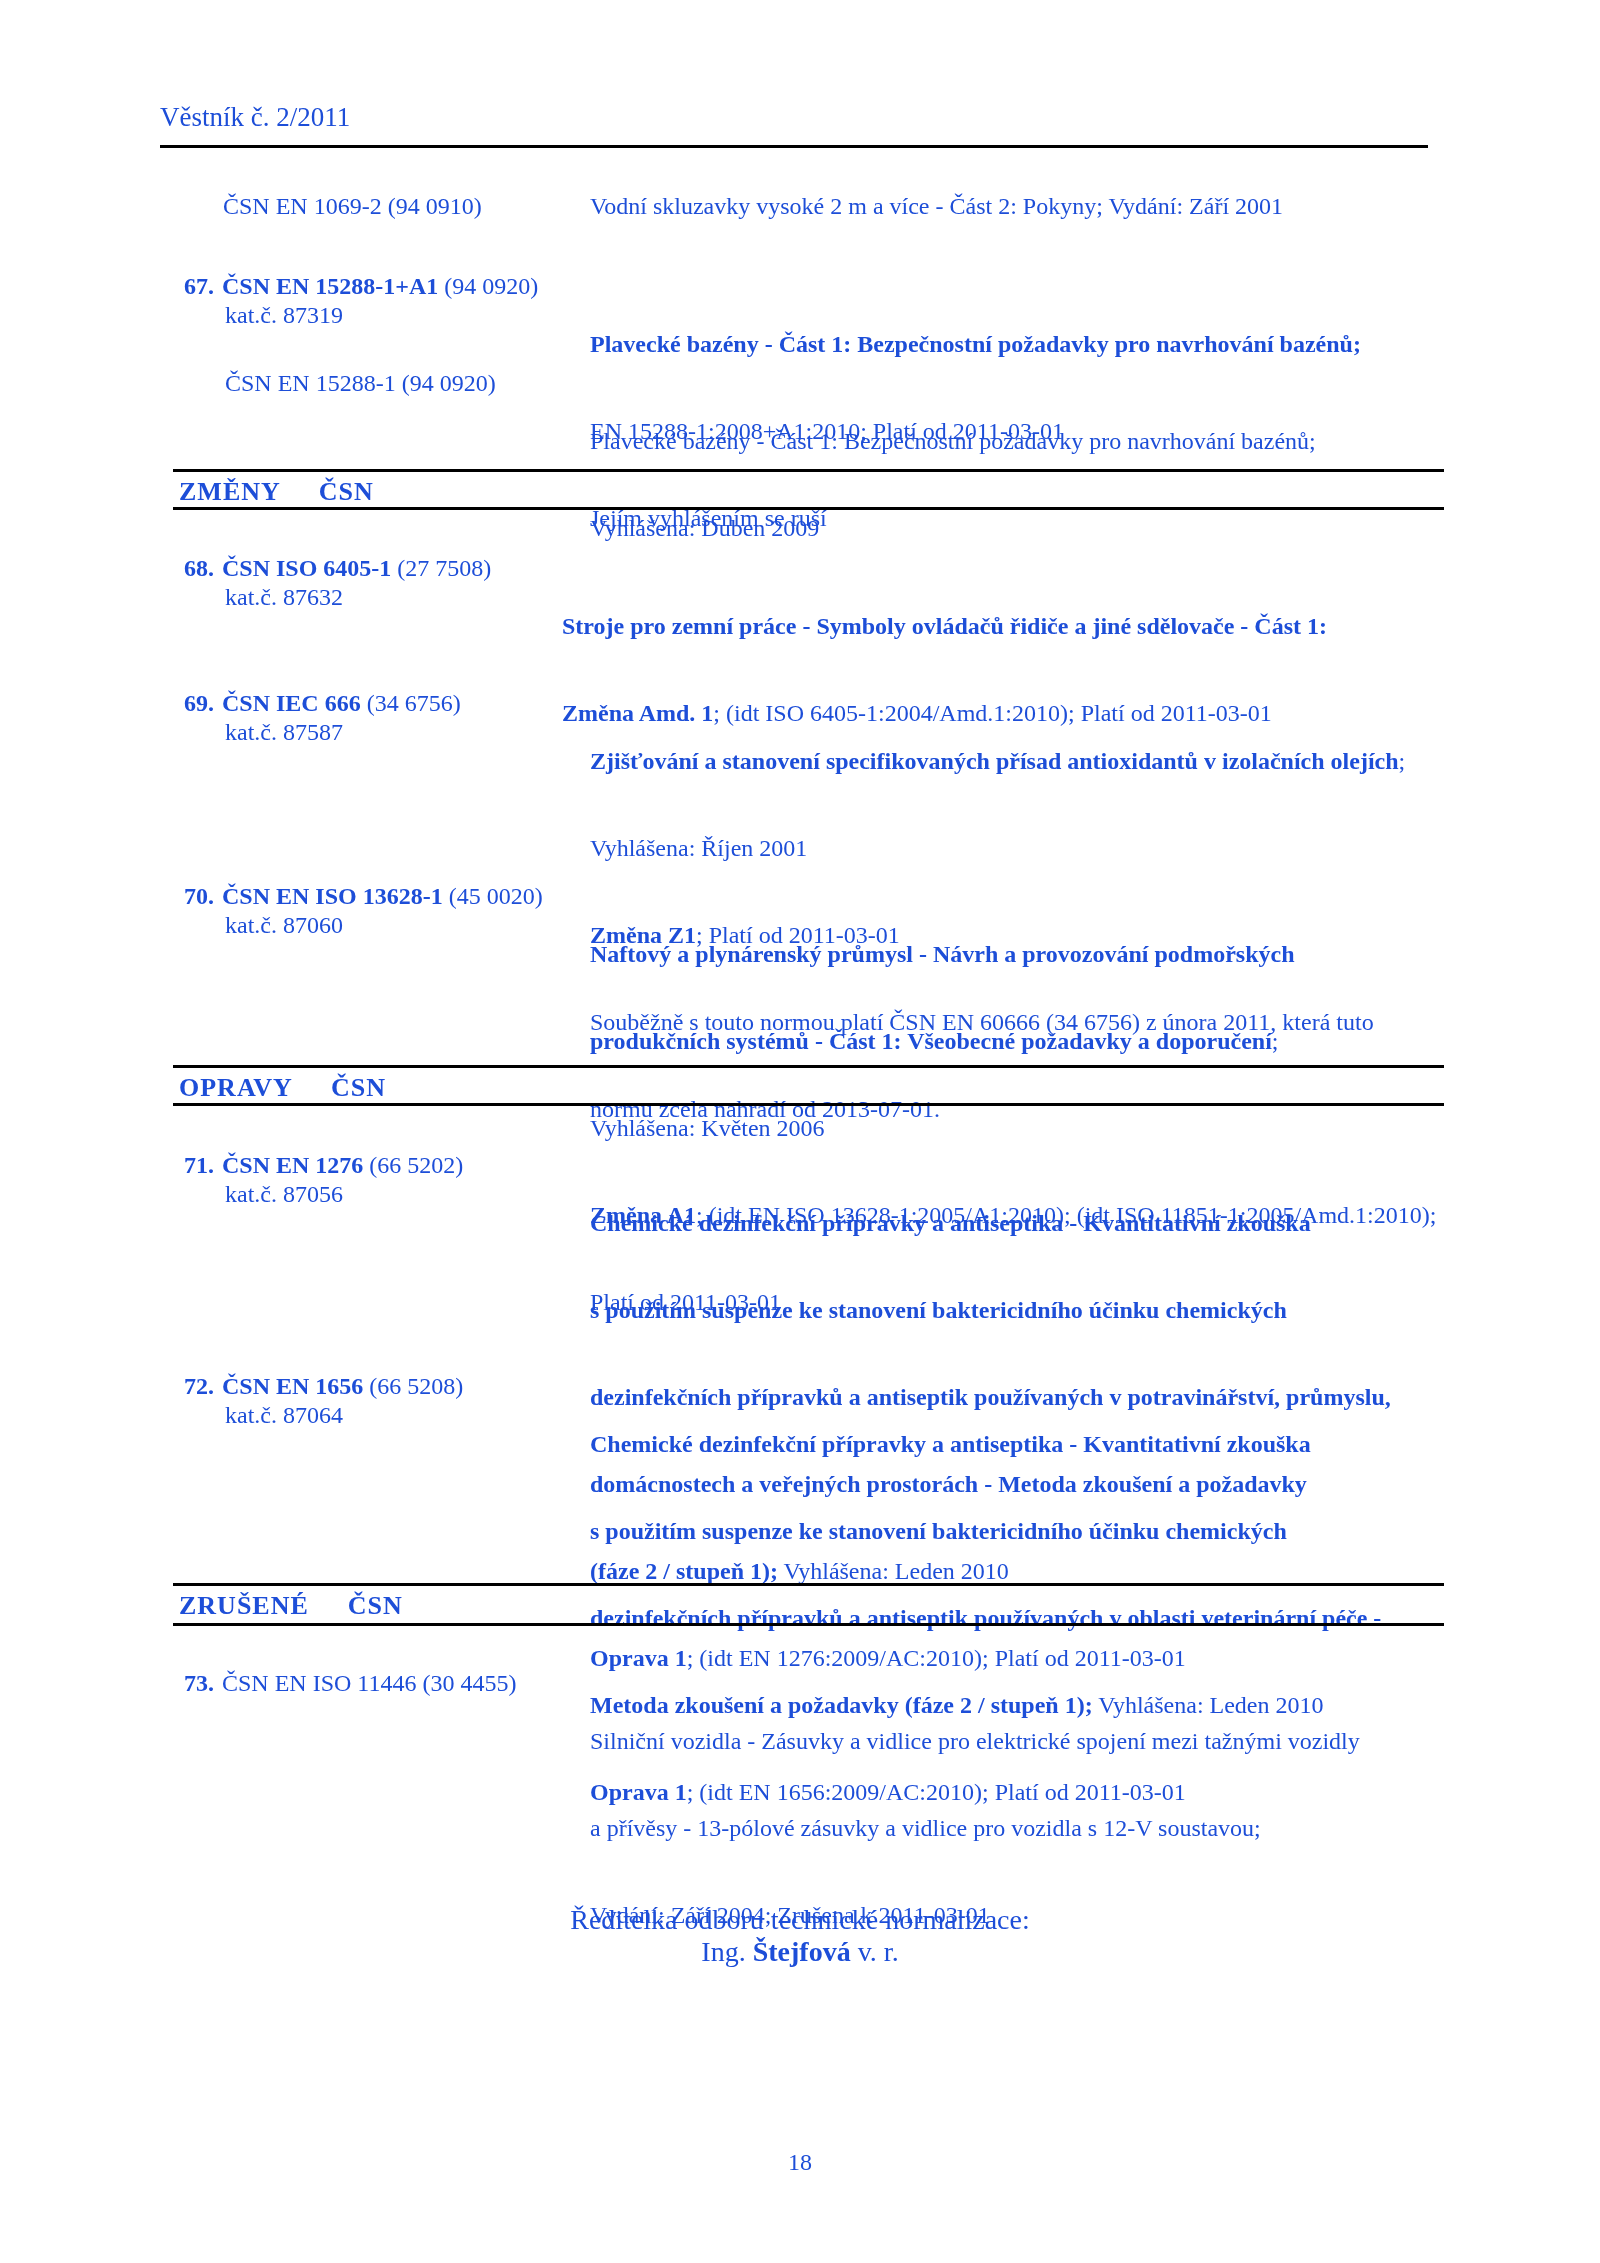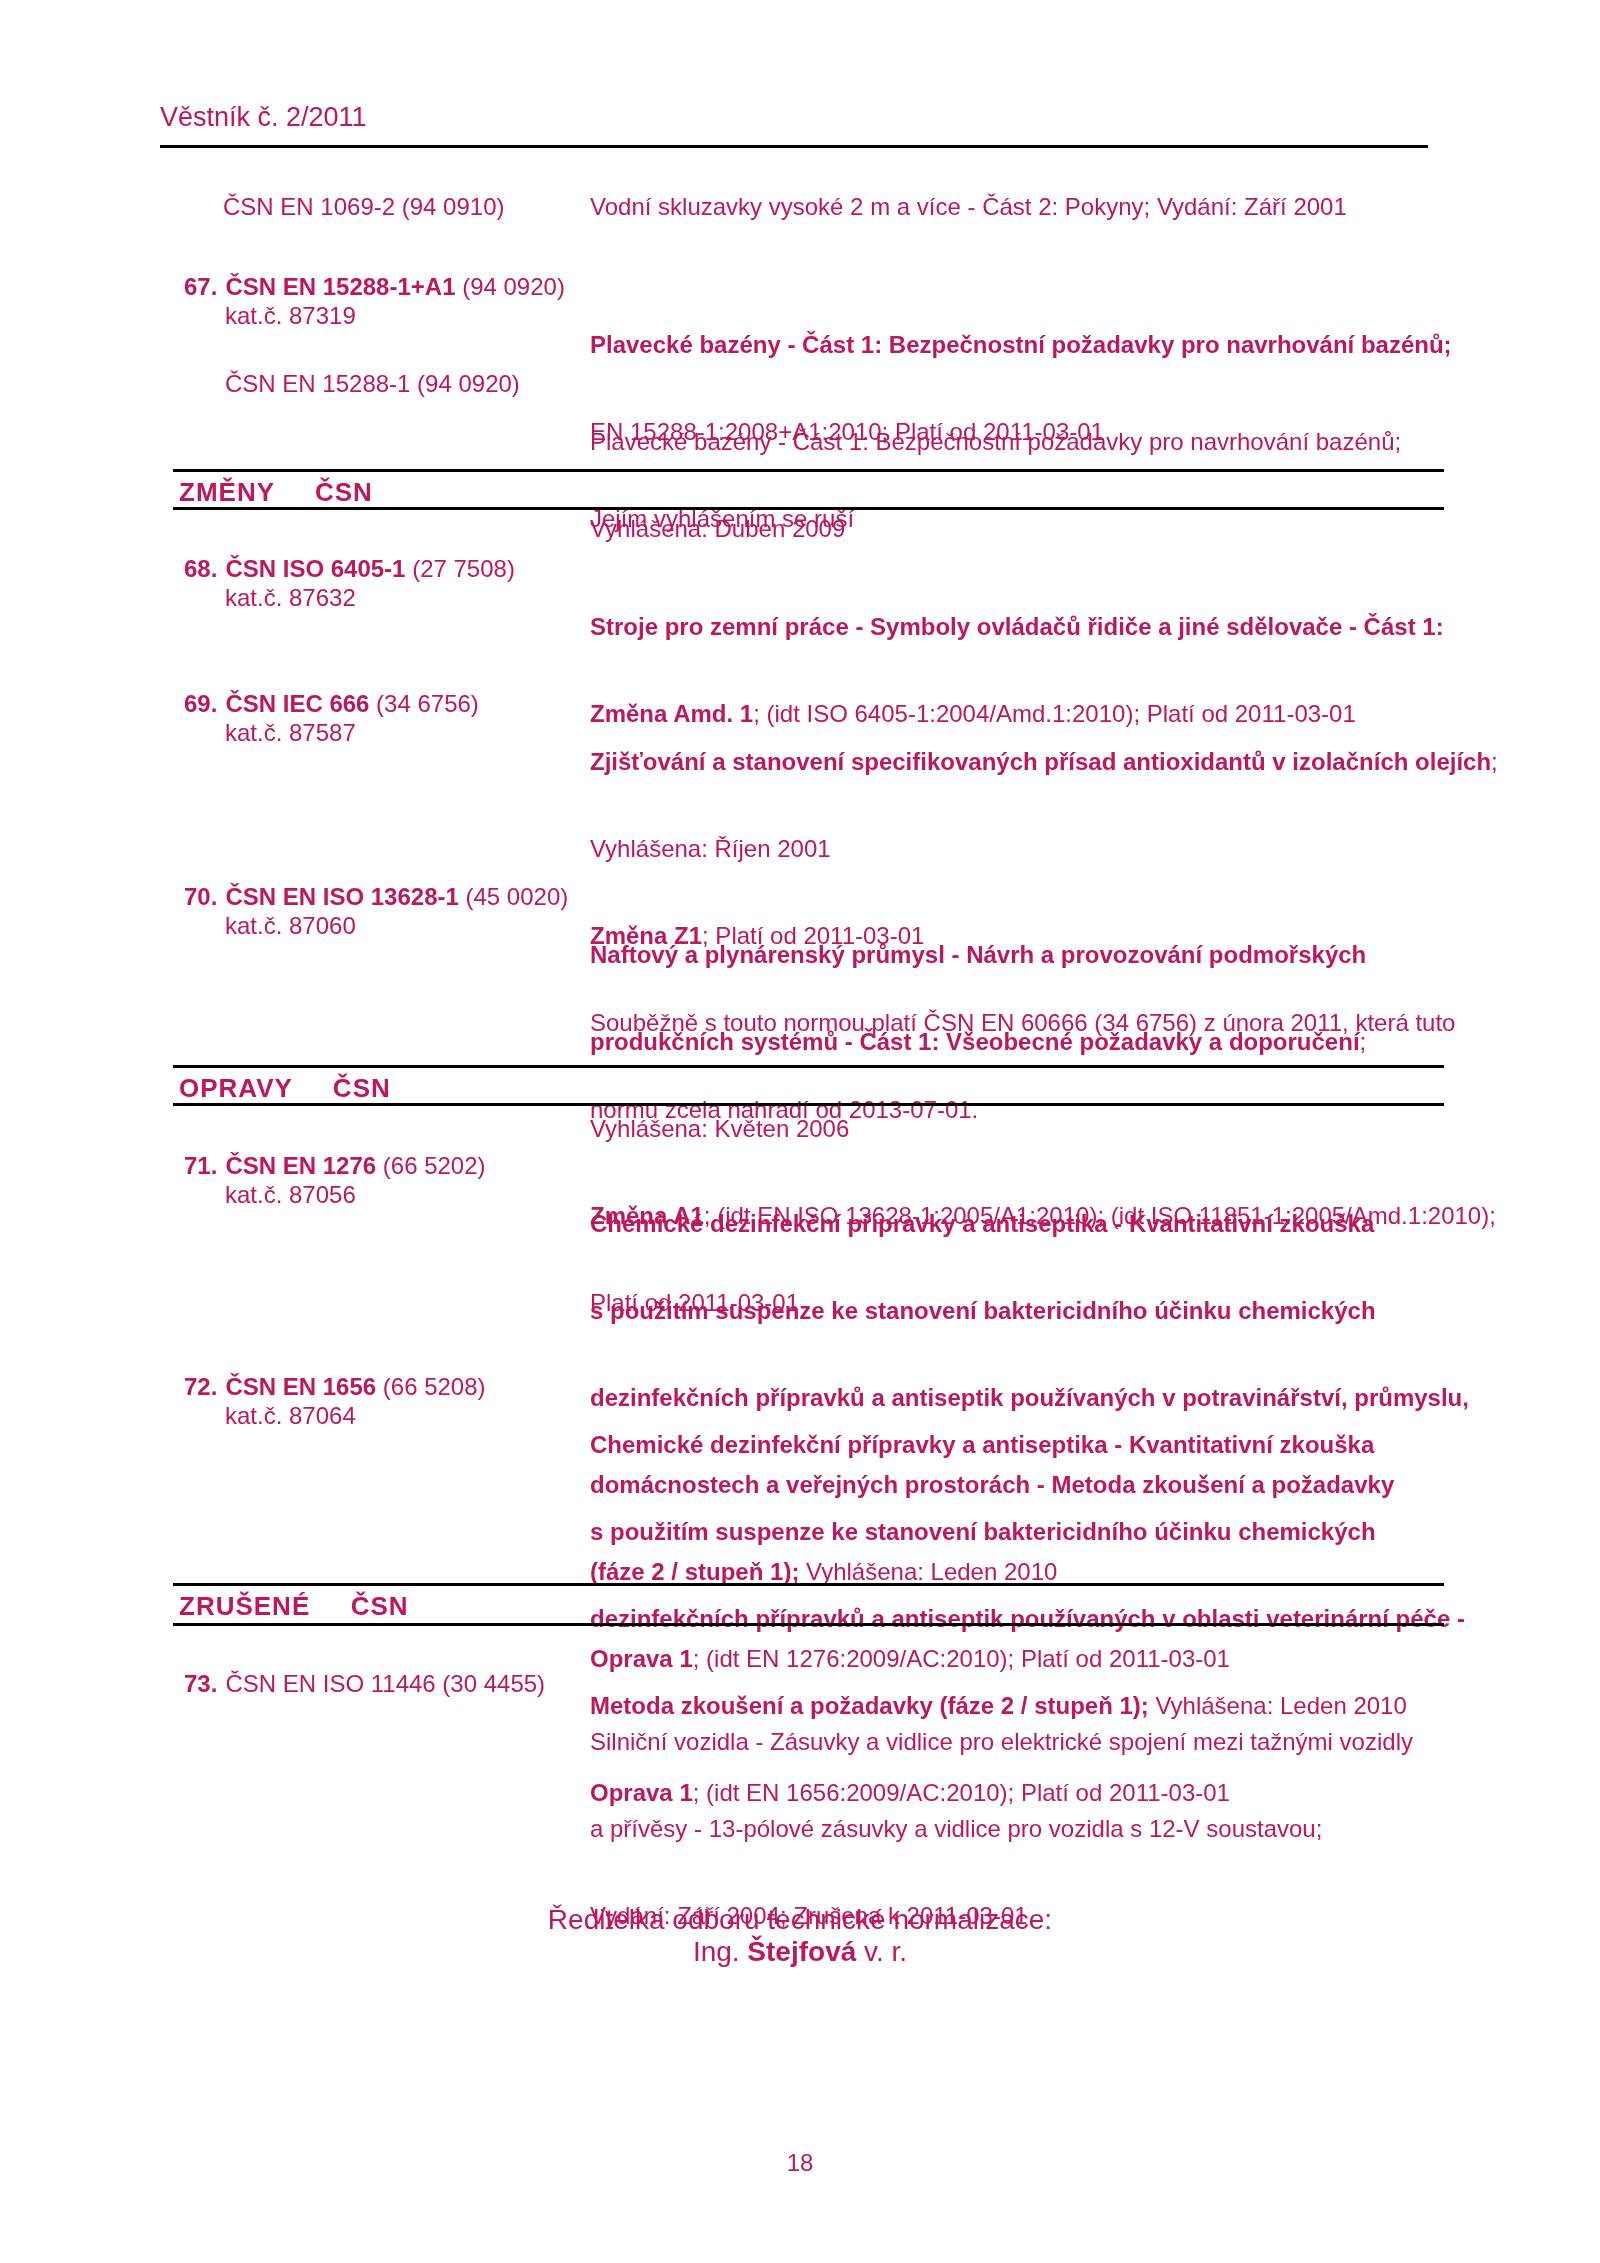--- a/index.html
+++ b/index.html
@@ -5,22 +5,22 @@
   html, body {
     margin: 0;
     padding: 0;
     background: #ffffff;
   }
   .page {
     position: relative;
     width: 1600px;
     height: 2263px;
     background: #ffffff;
-    color: #be185d;
-    font-family: Liberation Sans, sans-serif;
+    color: #1d4ed8;
+    font-family: Liberation Serif, serif;
     overflow: hidden;
   }
   .abs { position: absolute; }
   .body-text {
     font-size: 24px;
     line-height: 29px;
     white-space: pre;
   }
   .header-title {
     font-size: 27px;
@@ -91,21 +91,21 @@
     </div>
   </div>
 
   <div class="abs section-band" style="top:469px; height:41px;">
     <div class="section-title">ZMĚNY  ČSN</div>
   </div>
 
   <div class="abs">
     <div class="abs body-text left-col" style="left:184px; top:554px;"><span class="num">68.</span><span class="b">ČSN ISO 6405-1</span><span> (27 7508)</span></div>
     <div class="abs body-text left-col" style="left:225px; top:583px;">kat.č. 87632</div>
-    <div class="abs body-text" style="left:590px; top:554px;">
+    <div class="abs body-text" style="left:562px; top:554px;">
       <div class="b">Stroje pro zemní práce - Symboly ovládačů řidiče a jiné sdělovače - Část 1:</div>
       <div><span class="b">Změna Amd. 1</span><span>; (idt ISO 6405-1:2004/Amd.1:2010); Platí od 2011-03-01</span></div>
     </div>
   </div>
 
   <div class="abs">
     <div class="abs body-text left-col" style="left:184px; top:689px;"><span class="num">69.</span><span class="b">ČSN IEC 666</span><span> (34 6756)</span></div>
     <div class="abs body-text left-col" style="left:225px; top:718px;">kat.č. 87587</div>
     <div class="abs body-text" style="left:590px; top:689px;">
       <div><span class="b">Zjišťování a stanovení specifikovaných přísad antioxidantů v izolačních olejích</span><span>;</span></div>

